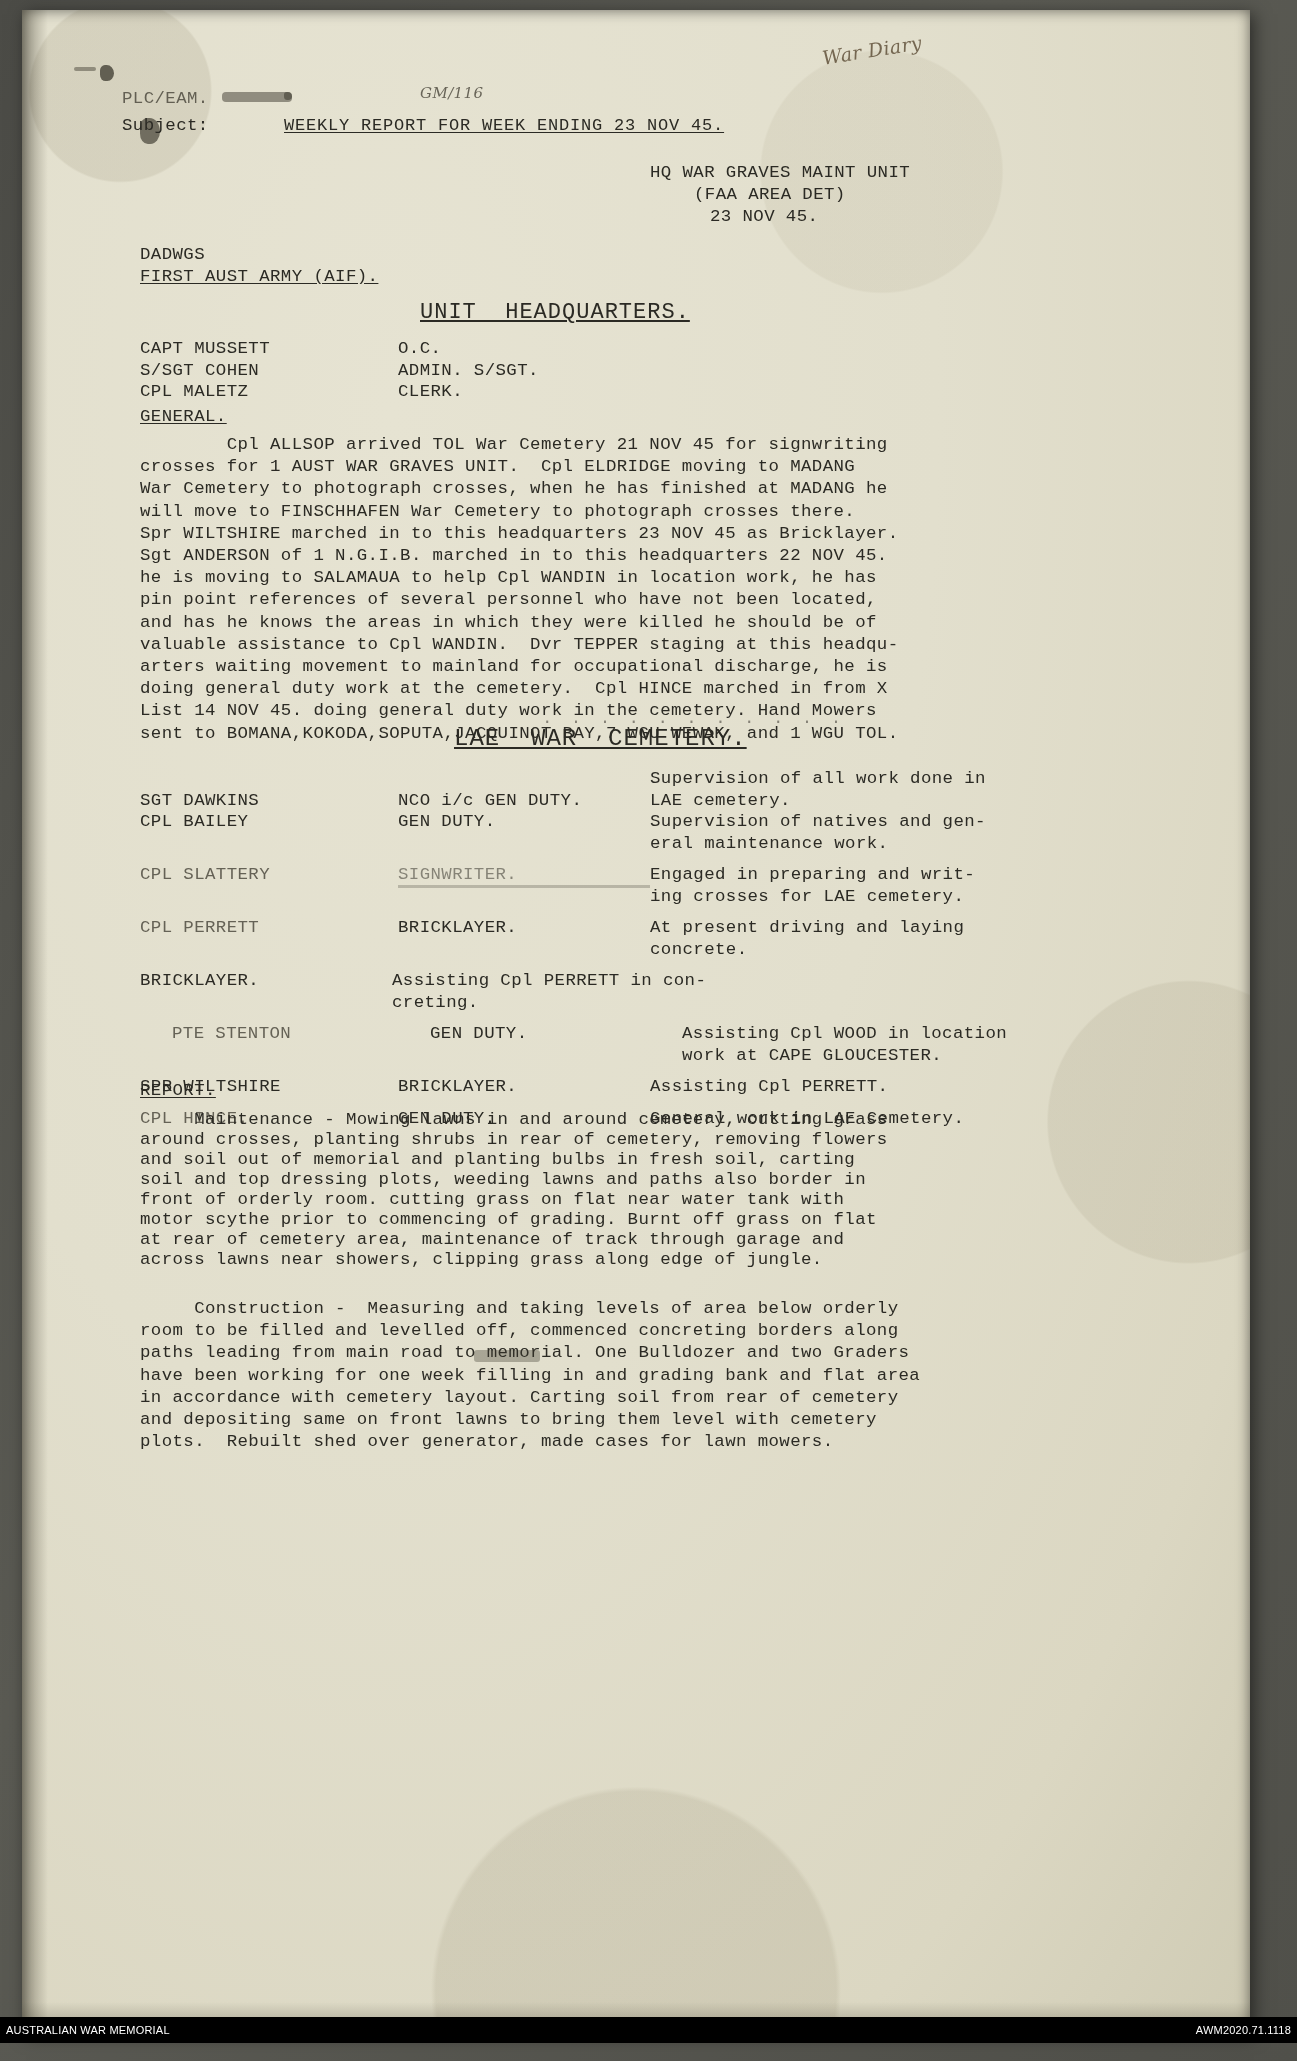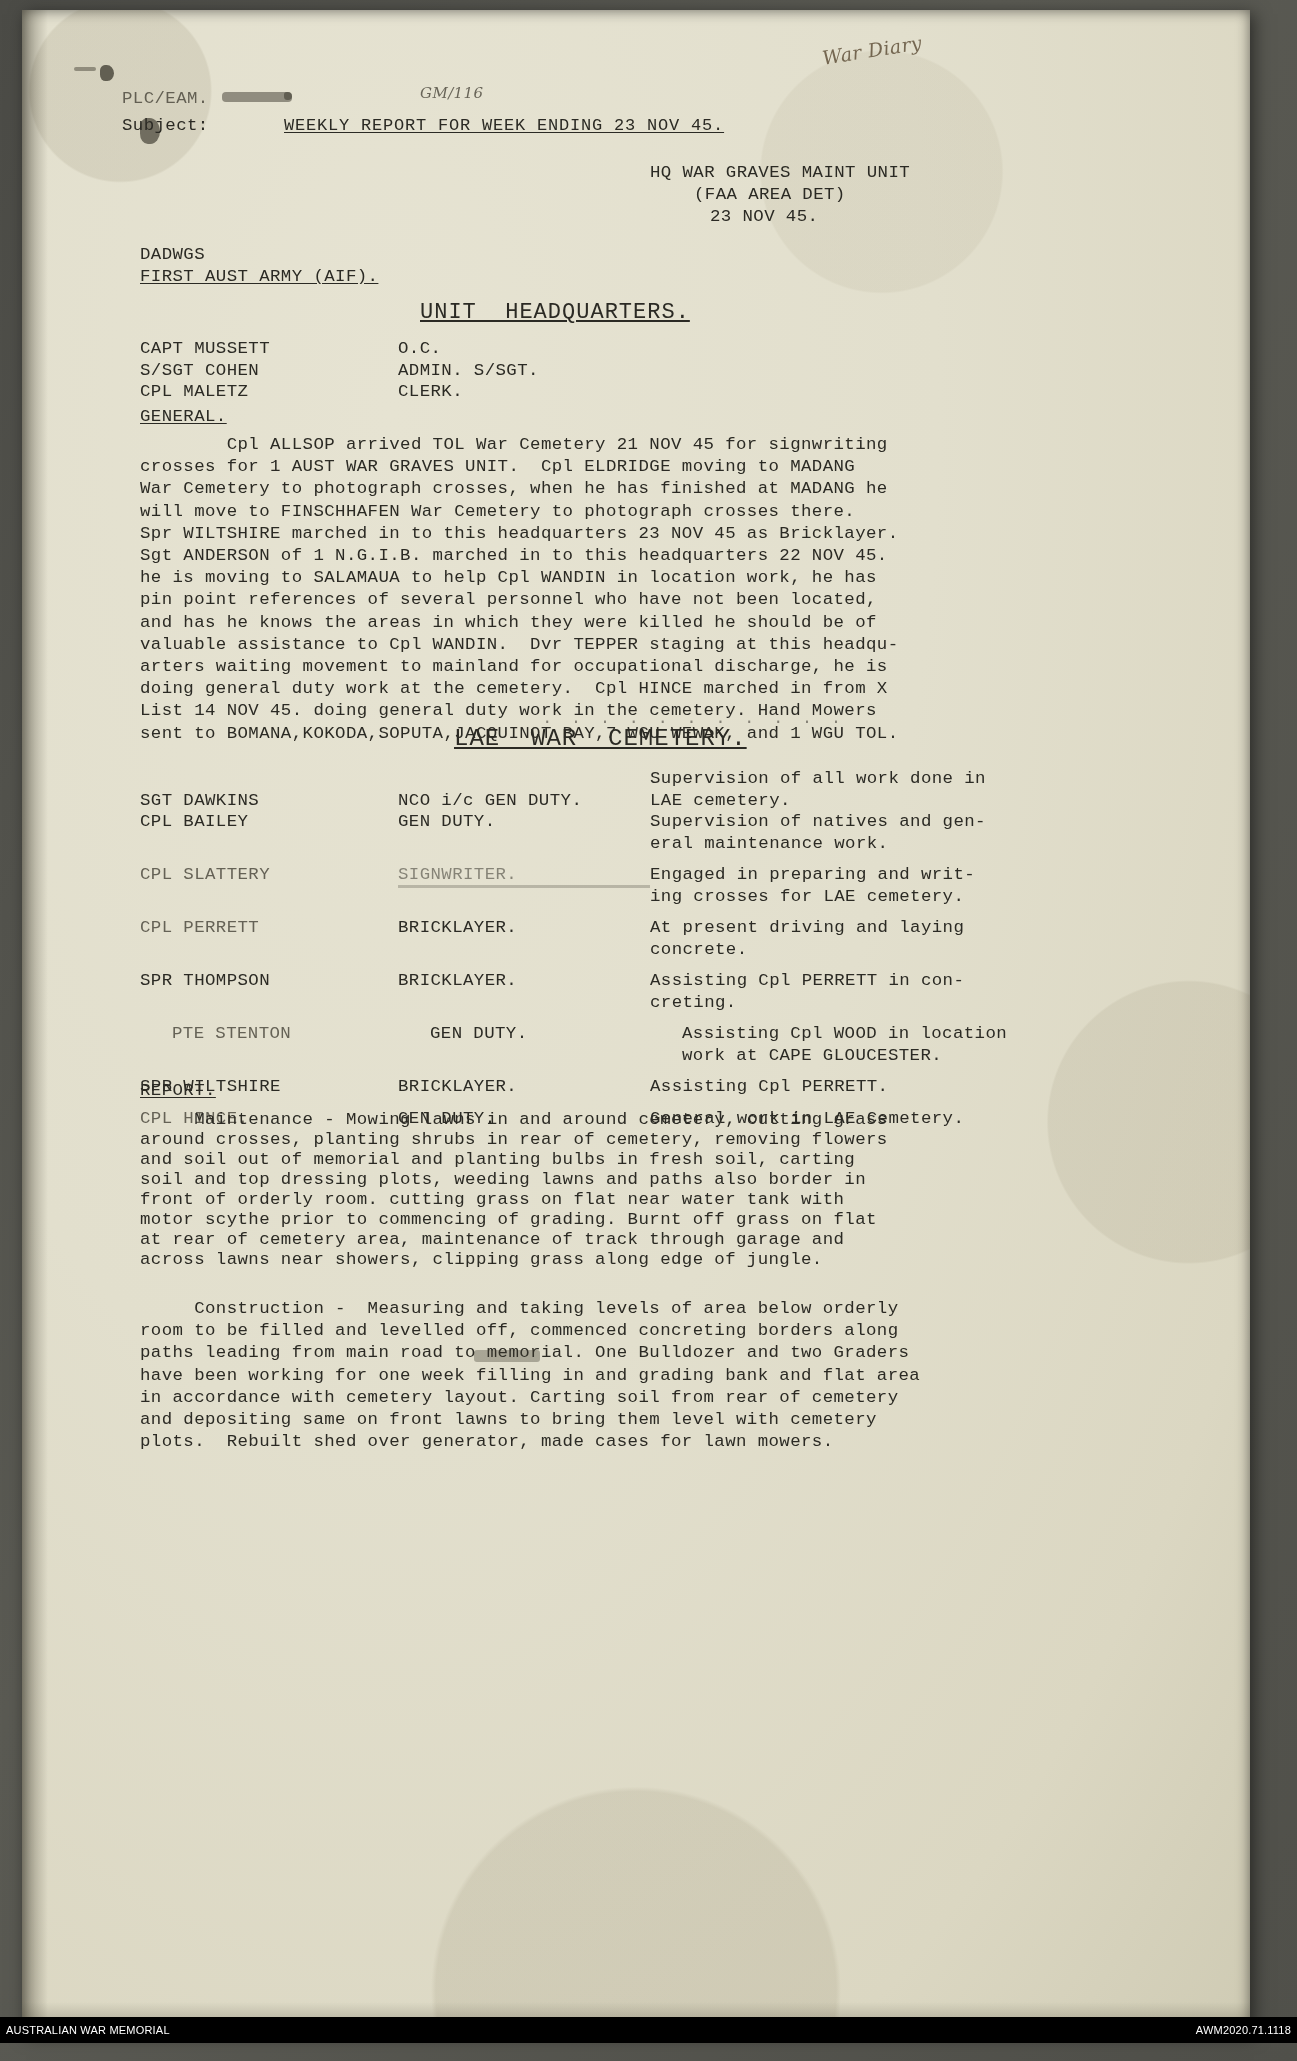--- a/index.html
+++ b/index.html
@@ -224,21 +224,20 @@
       </div>
 
       <div class="row" style="margin-bottom:10px;">
         <div class="c1 faded">CPL PERRETT</div>
         <div class="c2">BRICKLAYER.</div>
         <div class="c3 para">At present driving and laying
 concrete.</div>
       </div>
 
       <div class="row" style="margin-bottom:10px;">
-        <div class="c1">SPR THOMPSON</div>
         <div class="c2">BRICKLAYER.</div>
         <div class="c3 para">Assisting Cpl PERRETT in con-
 creting.</div>
       </div>
 
       <div class="row" style="margin-bottom:10px;margin-left:32px;">
         <div class="c1 faded">PTE STENTON</div>
         <div class="c2">GEN DUTY.</div>
         <div class="c3 para">Assisting Cpl WOOD in location
 work at CAPE GLOUCESTER.</div>

